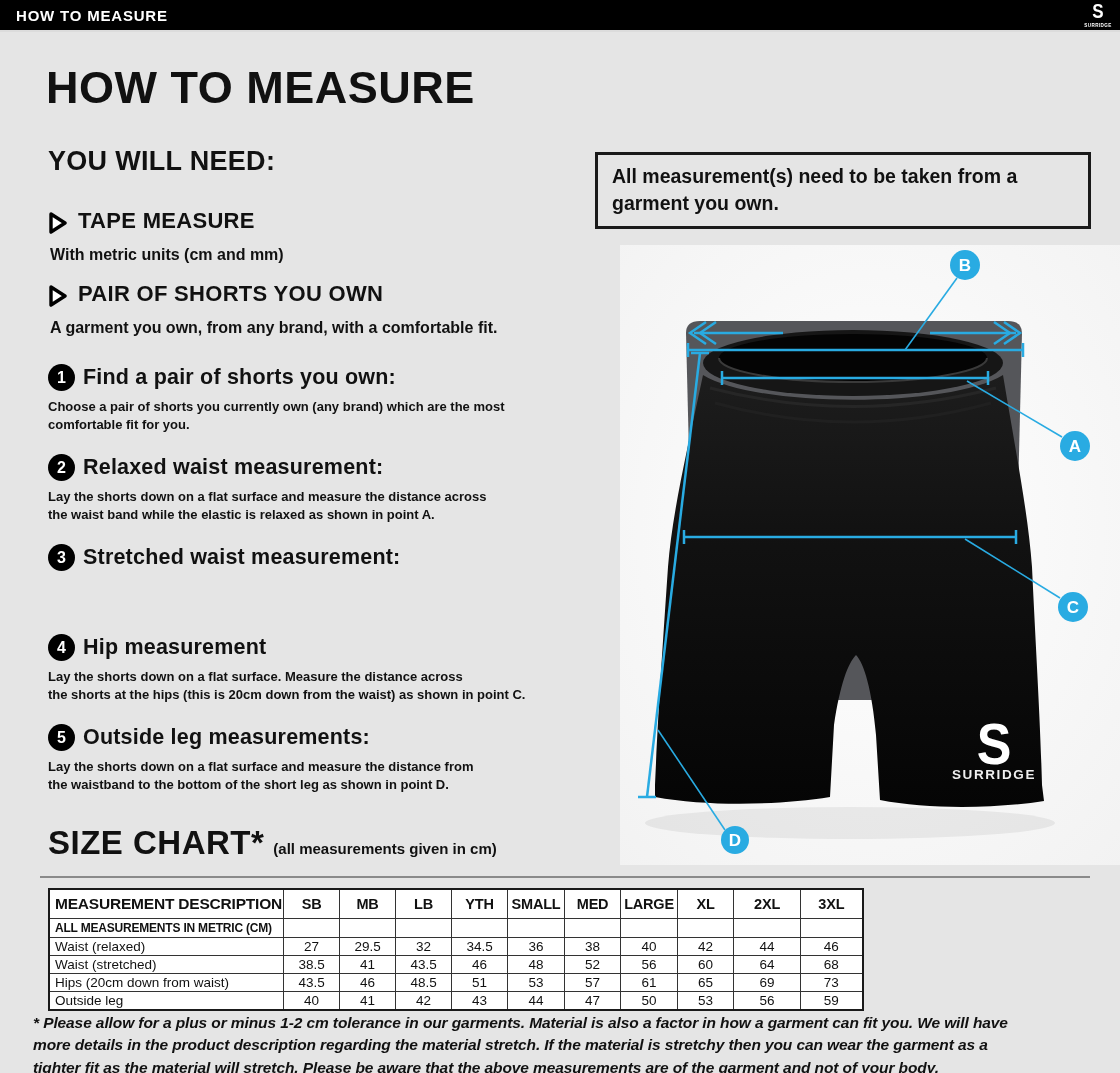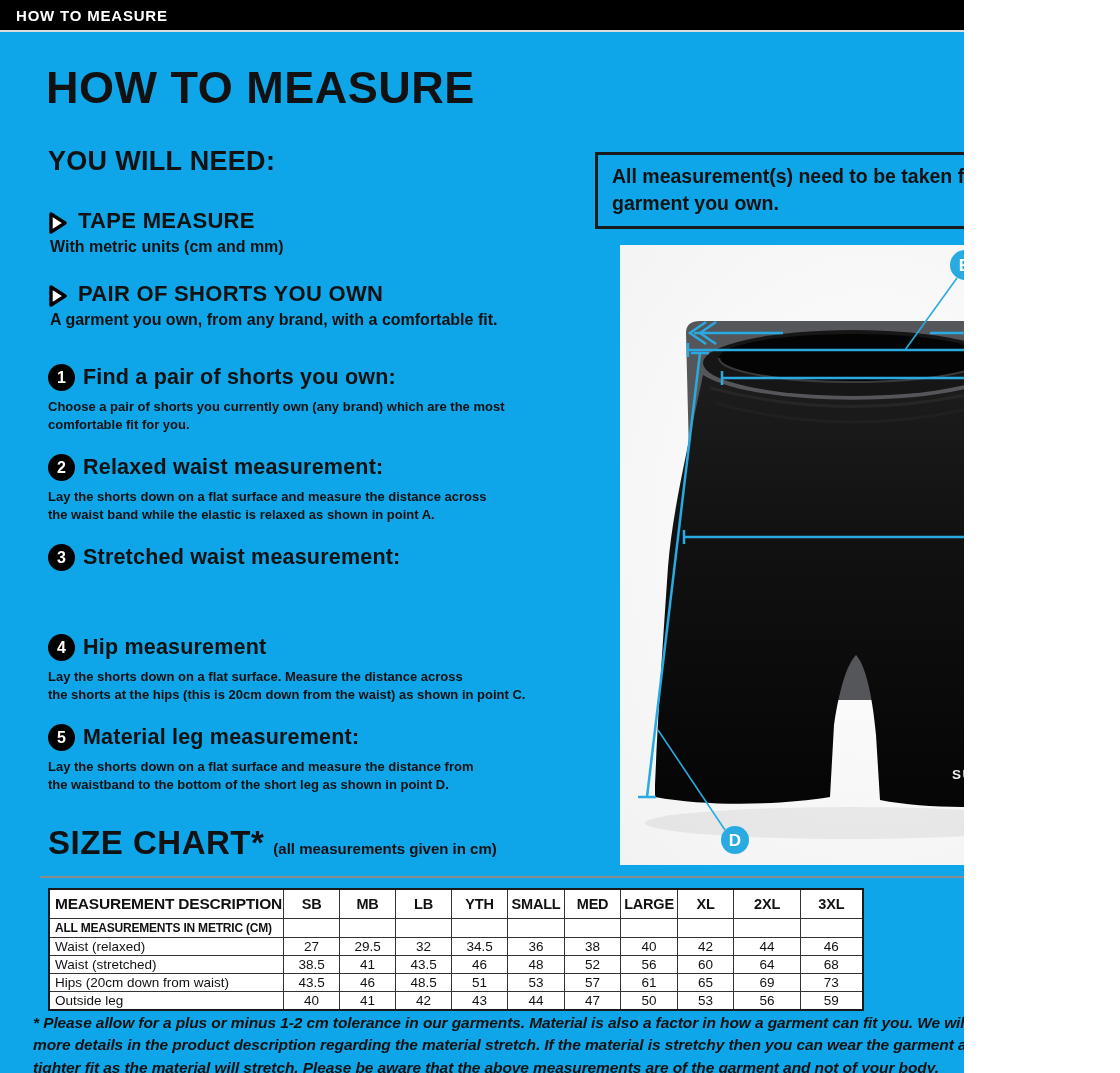--- a/index.html
+++ b/index.html
@@ -1,29 +1,29 @@
 <!DOCTYPE html>
 <html><head>
 <meta charset="utf-8">
 <style>
   html,body{margin:0;padding:0;background:#fff;}
-  .canvas{position:relative;width:964px;height:1073px;background:#0ea5e9;overflow:hidden;
+  .canvas{position:relative;width:1120px;height:1073px;background:#e5e5e5;overflow:hidden;
           font-family:"Liberation Sans","DejaVu Sans",sans-serif;color:#111;}
   
   .topbar{position:absolute;left:0;top:0;width:1120px;height:30px;background:#000;
           border-bottom:2px solid #dcdcdc;display:flex;align-items:center;justify-content:space-between;}
   .topbar-title{color:#fff;font-size:15px;font-weight:700;letter-spacing:.8px;padding-left:16px;}
   .topbar-logo{margin-right:8px;display:block;}
   
   .h1{position:absolute;left:46px;top:62px;font-size:45px;font-weight:700;letter-spacing:.5px;}
   .h2{position:absolute;left:48px;top:146px;font-size:27px;font-weight:700;letter-spacing:.3px;}
   
   .need-item{position:absolute;left:48px;}
   .need-title{display:flex;align-items:flex-end;gap:10px;font-size:22px;font-weight:700;letter-spacing:.3px;}
-  .need-sub{font-size:16px;font-weight:700;margin-top:4px;margin-left:2px;}
+  .need-sub{font-size:16px;font-weight:700;margin-top:12px;margin-left:2px;}
   
   .step{position:absolute;left:48px;width:600px;}
   .step-head{display:flex;align-items:center;gap:8px;}
   .step-badge{width:27px;height:27px;border-radius:50%;background:#000;color:#fff;font-size:16px;
               font-weight:700;display:flex;align-items:center;justify-content:center;flex:0 0 27px;}
   .step-title{font-size:21.5px;font-weight:700;letter-spacing:.2px;}
   .step-body{margin-top:7px;font-size:13px;font-weight:700;line-height:1.4;white-space:pre-line;}
   
   .note-box{position:absolute;left:595px;top:152px;width:462px;border:3px solid #1a1a1a;
             padding:8px 14px;font-size:19.5px;font-weight:700;line-height:1.4;white-space:pre-line;}
@@ -115,21 +115,21 @@
       <div class="step-badge">4</div>
       <div class="step-title">Hip measurement</div>
     </div>
     <div class="step-body">Lay the shorts down on a flat surface. Measure the distance across
 the shorts at the hips (this is 20cm down from the waist)  as shown in point C.</div>
   </div>
 
   <div class="step" style="top:724px;">
     <div class="step-head">
       <div class="step-badge">5</div>
-      <div class="step-title">Material leg measurement:</div>
+      <div class="step-title">Outside leg measurements:</div>
     </div>
     <div class="step-body">Lay the shorts down on a flat surface and measure the distance from
 the waistband to the bottom of the short leg as shown in point D.</div>
   </div>
 
   <svg class="figure" viewBox="0 0 500 620">
     <defs>
       <linearGradient id="shortsGrad" x1="0" y1="0" x2="0" y2="1">
         <stop offset="0" stop-color="#1d1d1d"></stop>
         <stop offset="0.35" stop-color="#121212"></stop>

